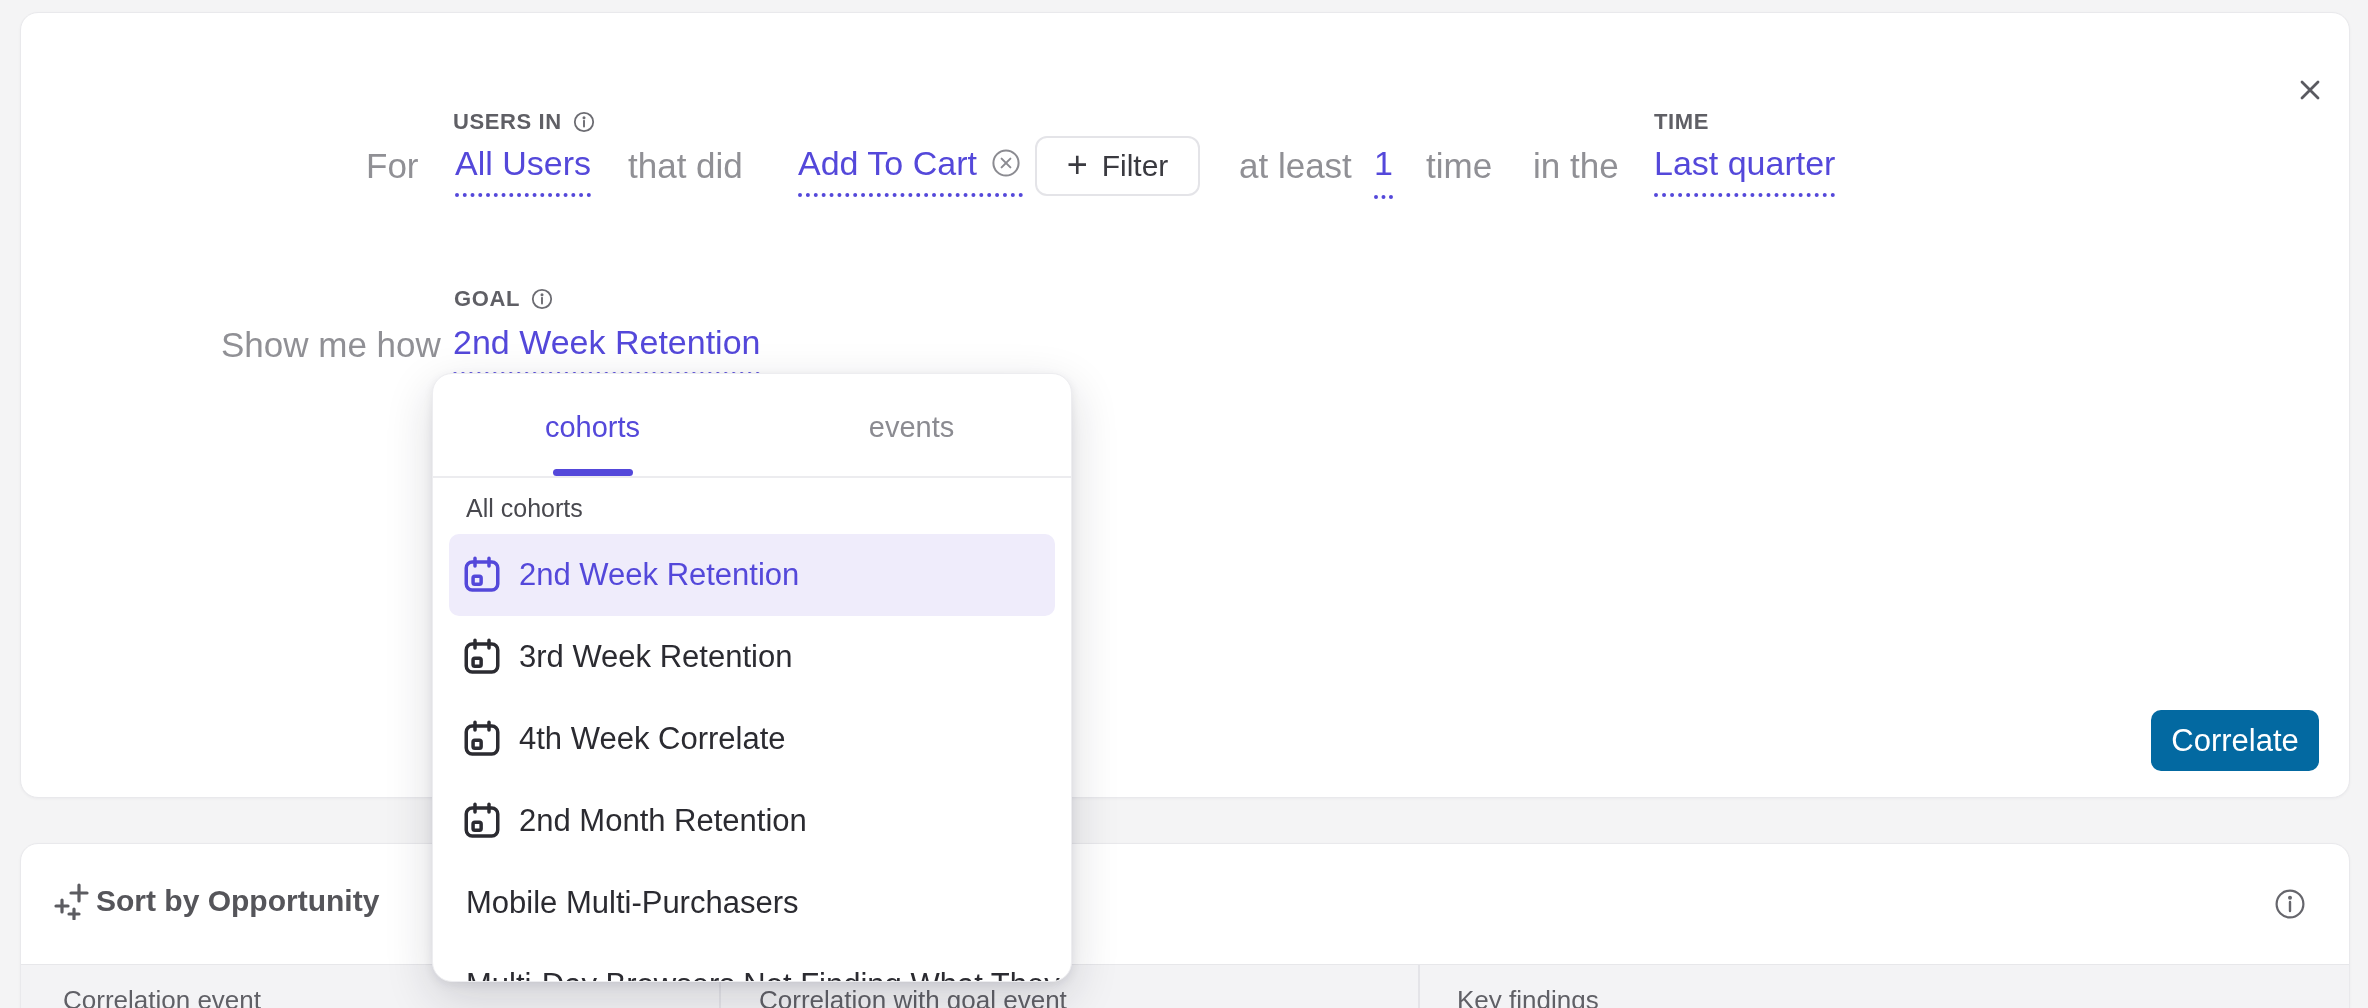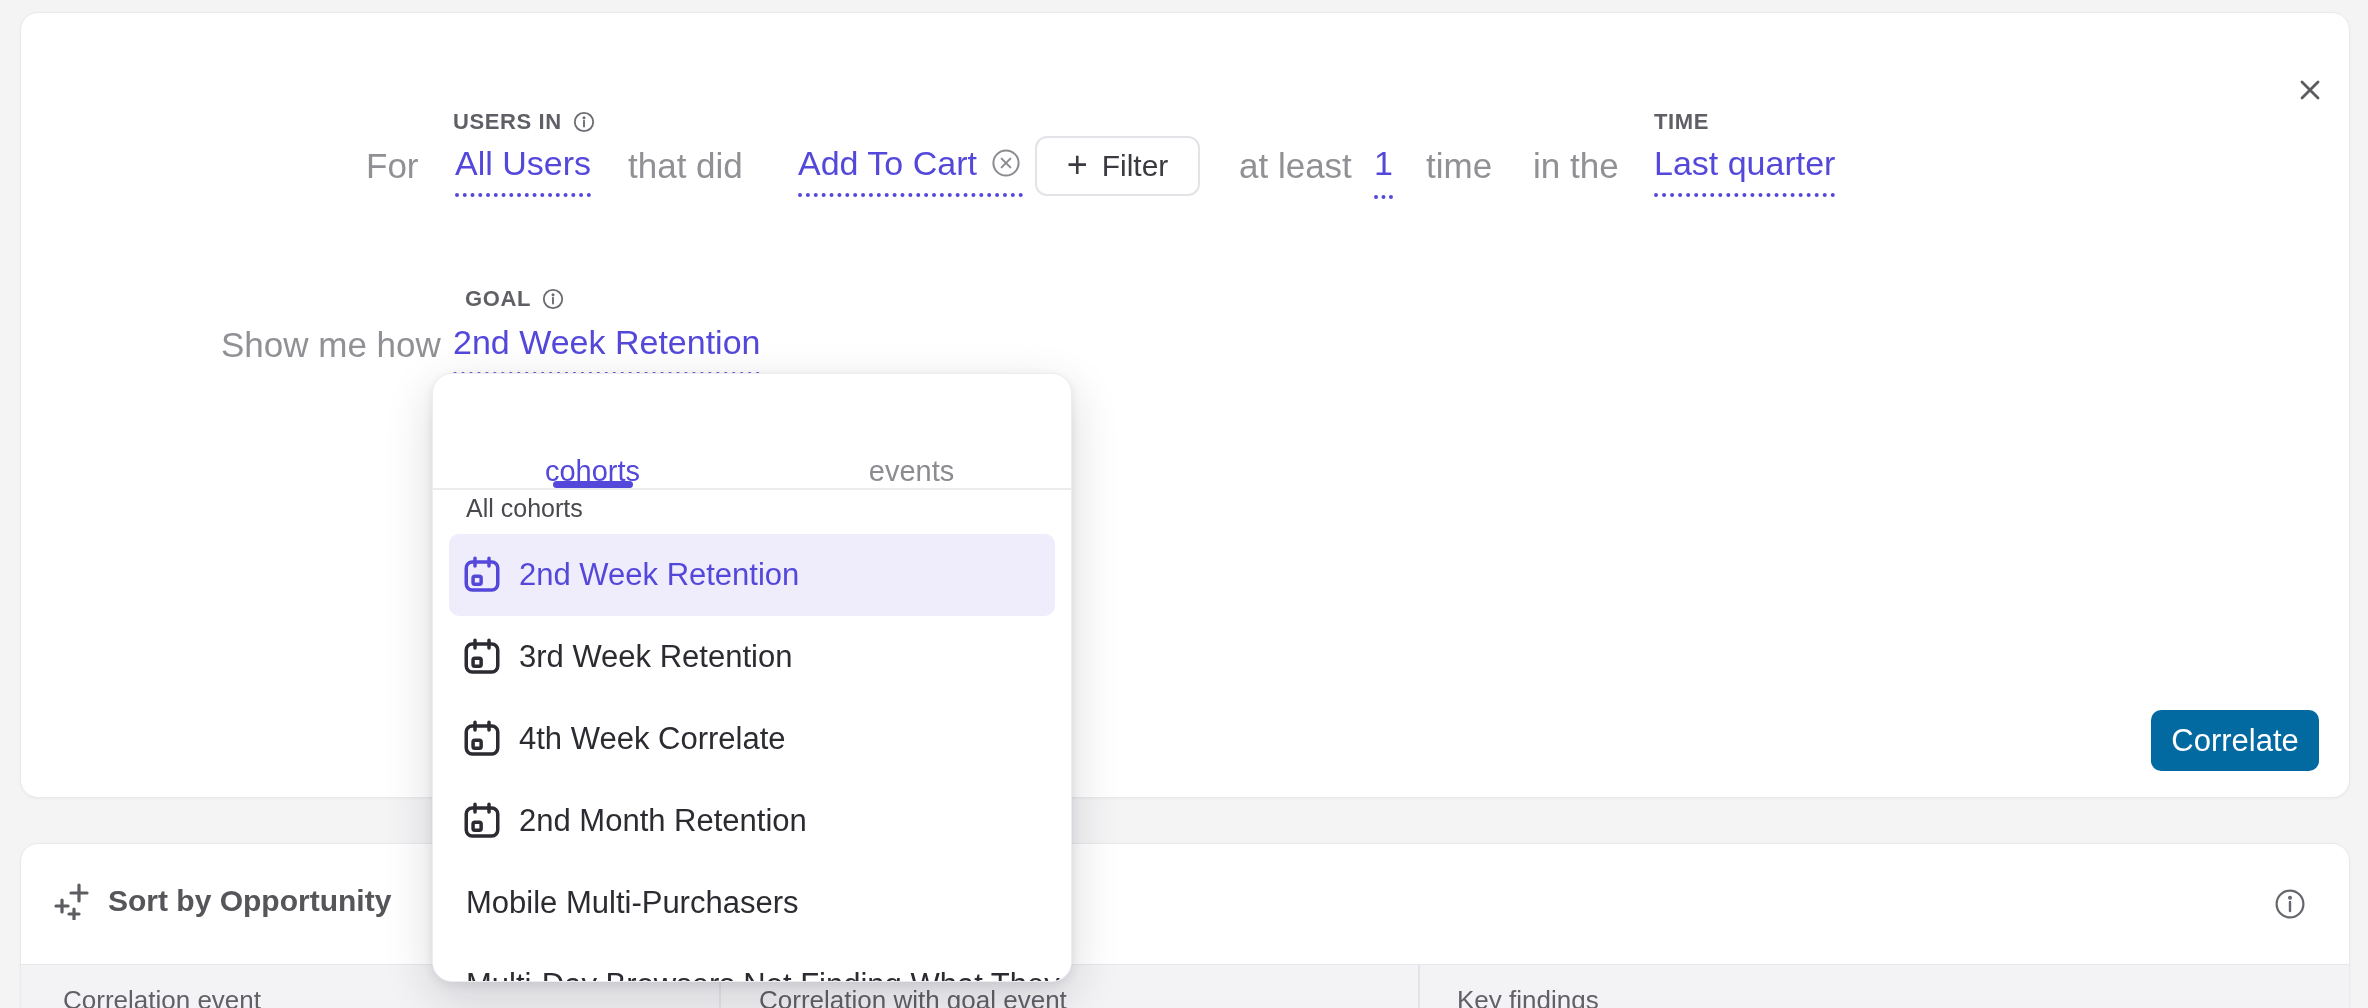--- a/index.html
+++ b/index.html
@@ -43,21 +43,21 @@
     font-size:31px;font-family:"Liberation Sans",sans-serif;cursor:pointer;
   }
 
   
   #dropdown{
     position:absolute;left:432px;top:373px;width:640px;height:609px;z-index:10;
     background:#fff;border:1px solid #ededf0;border-radius:20px;
     box-shadow:0 16px 48px rgba(25,25,45,.16),0 3px 10px rgba(25,25,45,.08);
     overflow:hidden;box-sizing:border-box;
   }
-  #dropdown-tabs{position:absolute;left:0;top:16px;width:100%;height:100px;display:flex;border-bottom:2px solid #ececef;box-sizing:border-box;align-items:flex-end;}
+  #dropdown-tabs{position:absolute;left:0;top:4px;width:100%;height:100px;display:flex;border-bottom:2px solid #ececef;box-sizing:border-box;}
   .tab{flex:1;position:relative;display:flex;align-items:center;justify-content:center;cursor:pointer;}
   .tab .tab-label{font-size:29px;color:#8b8b91;}
   .tab.active .tab-label{color:#5448da;}
   .tab .tab-underline{display:none;position:absolute;left:50%;transform:translateX(-50%);bottom:0;width:80px;height:7px;border-radius:4px;background:#5448da;}
   .tab.active .tab-underline{display:block;}
   #dd-section-label{position:absolute;left:33px;top:120px;font-size:25px;color:#48484e;}
   #dd-list{position:absolute;left:0;top:160px;width:100%;}
   .dd-item{
     position:relative;height:82px;margin:0 16px;border-radius:10px;
     display:flex;align-items:center;cursor:pointer;
@@ -65,21 +65,21 @@
   .dd-item .dd-icon{width:42px;height:42px;margin-left:12px;flex:0 0 auto;display:flex;}
   .dd-item .dd-icon svg{width:42px;height:42px;stroke:#2b2b31;}
   .dd-item .dd-label{font-size:31px;color:#2b2b31;margin-left:16px;white-space:nowrap;}
   .dd-item.no-icon .dd-label{margin-left:17px;}
   .dd-item.selected{background:#efecfb;}
   .dd-item.selected .dd-label{color:#5448da;}
   .dd-item.selected .dd-icon svg{stroke:#5448da;}
 
   
   #sort-row{position:absolute;left:0;top:0;width:100%;height:120px;}
-  #sort-control{position:absolute;left:33px;top:38px;display:flex;align-items:center;gap:16px;cursor:pointer;}
+  #sort-control{position:absolute;left:33px;top:38px;display:flex;align-items:center;gap:4px;cursor:pointer;}
   #sort-label{font-size:30px;font-weight:700;color:#55555a;}
   #results-info{position:absolute;left:2252px;top:43px;width:34px;height:34px;cursor:pointer;}
   #header-row{position:absolute;left:0;top:120px;width:100%;height:70px;background:#f3f3f5;border-top:1px solid #e7e7ea;}
   .col-header{position:absolute;top:20px;font-size:26px;color:#606066;white-space:nowrap;}
   .col-0{left:42px;}
   .col-1{left:738px;}
   .col-2{left:1436px;}
   .v-divider{position:absolute;top:0;width:2px;height:70px;background:#e4e4e8;}
   #v-div-1{left:698px;}
   #v-div-2{left:1397px;}
@@ -139,21 +139,21 @@
 
   <span class="gray-word" style="left:1405px;top:133px;">time</span>
   <span class="gray-word" style="left:1512px;top:133px;">in the</span>
 
   <span class="small-label" style="left:1633px;top:96px;">TIME</span>
 
   <span class="link" style="left:1633px;top:133px;text-align:center;">
     <span class="txt">Last quarter</span>
   </span>
 
-  <span class="small-label" style="left:444px;top:273px;">
+  <span class="small-label" style="left:433px;top:273px;">
     <span>GOAL</span>
     <span class="icon-info">
       <svg viewBox="0 0 24 24" width="24" height="24">
         <circle cx="12" cy="12" r="9.2" fill="none" stroke="#6c6c72" stroke-width="1.8"></circle>
         <circle cx="12" cy="7.8" r="1.5" fill="#6c6c72"></circle>
         <path d="M12 10.8 V16.6" stroke="#6c6c72" stroke-width="1.9" stroke-linecap="round"></path>
       </svg>
     </span>
   </span>
 

